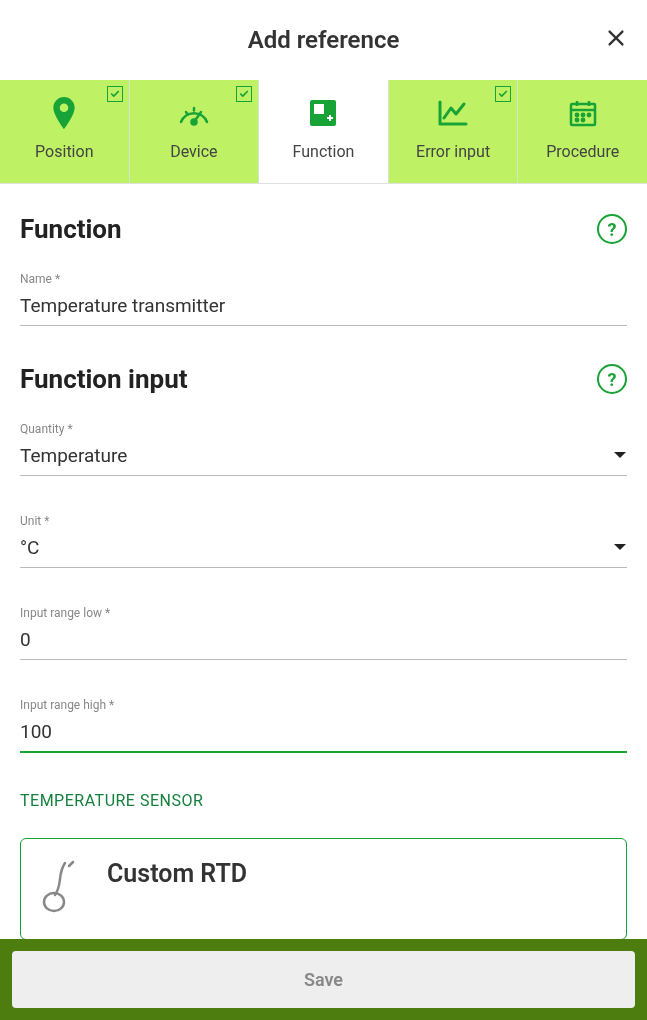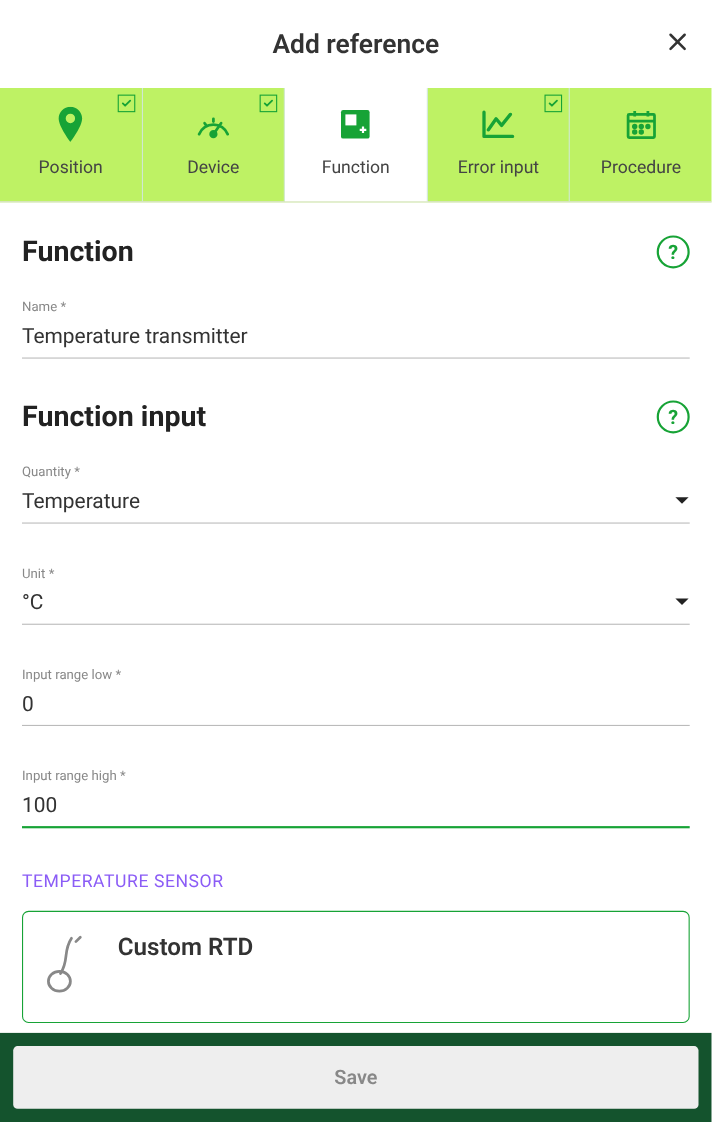--- a/index.html
+++ b/index.html
@@ -137,51 +137,51 @@
       font-family: inherit;
     }
     .dropdown-arrow {
       position: absolute;
       right: 0;
       top: 2px;
       pointer-events: none;
     }
     .section-subheader {
       font-size: 16px;
-      color: #8b5cf6;
+      color: #15803d;
       letter-spacing: 0.5px;
       margin-top: 10px;
-      margin-bottom: 18px;
+      margin-bottom: 28px;
     }
     .sensor-card {
       border: 1.5px solid #17a336;
       border-radius: 6px;
       padding: 20px;
       display: flex;
       gap: 22px;
       align-items: flex-start;
     }
     .sensor-icon { flex-shrink: 0; }
     .sensor-title {
-      font-size: 22px;
+      font-size: 25px;
       font-weight: 600;
       color: #333;
       margin-bottom: 4px;
     }
     .sensor-desc {
       font-size: 17px;
       color: #666;
     }
     .footer {
       position: absolute;
       bottom: 0;
       left: 0;
       right: 0;
       padding: 12px;
-      background: #14532d;
+      background: #4d7c0f;
     }
     .save-btn {
       width: 100%;
       padding: 18px;
       background: #eee;
       border: none;
       border-radius: 4px;
       font-size: 18px;
       font-weight: 600;
       color: #888;

